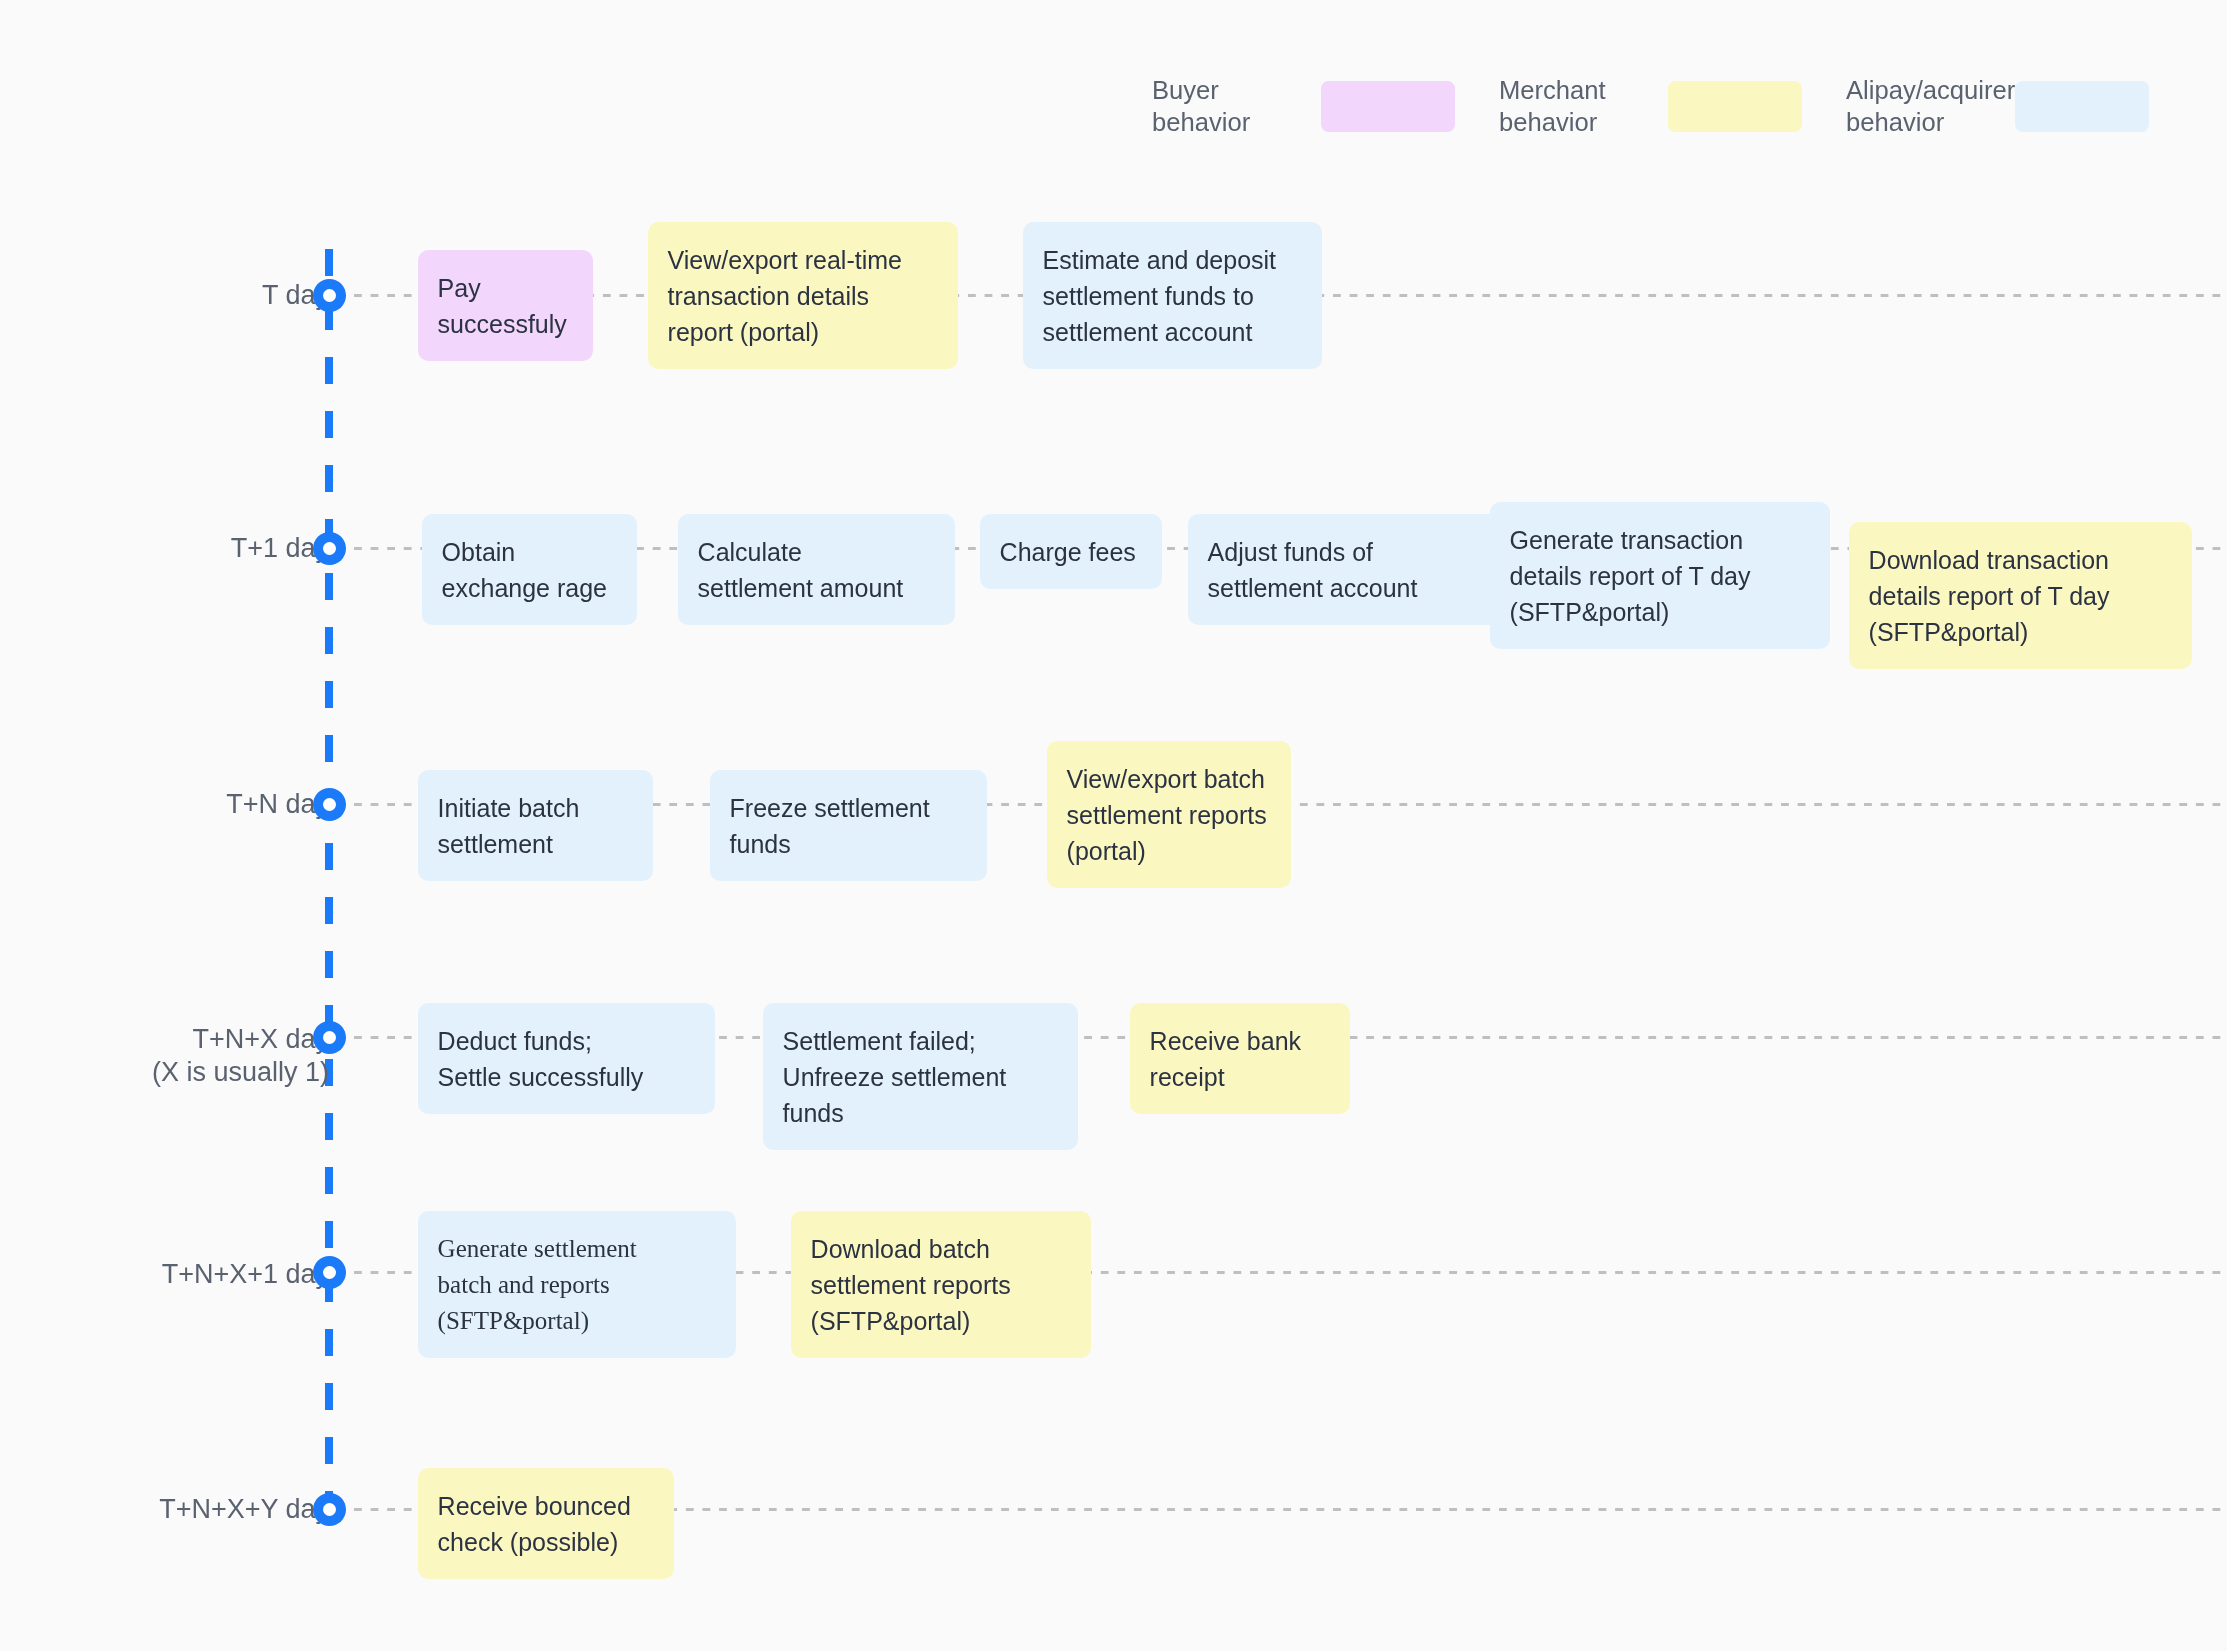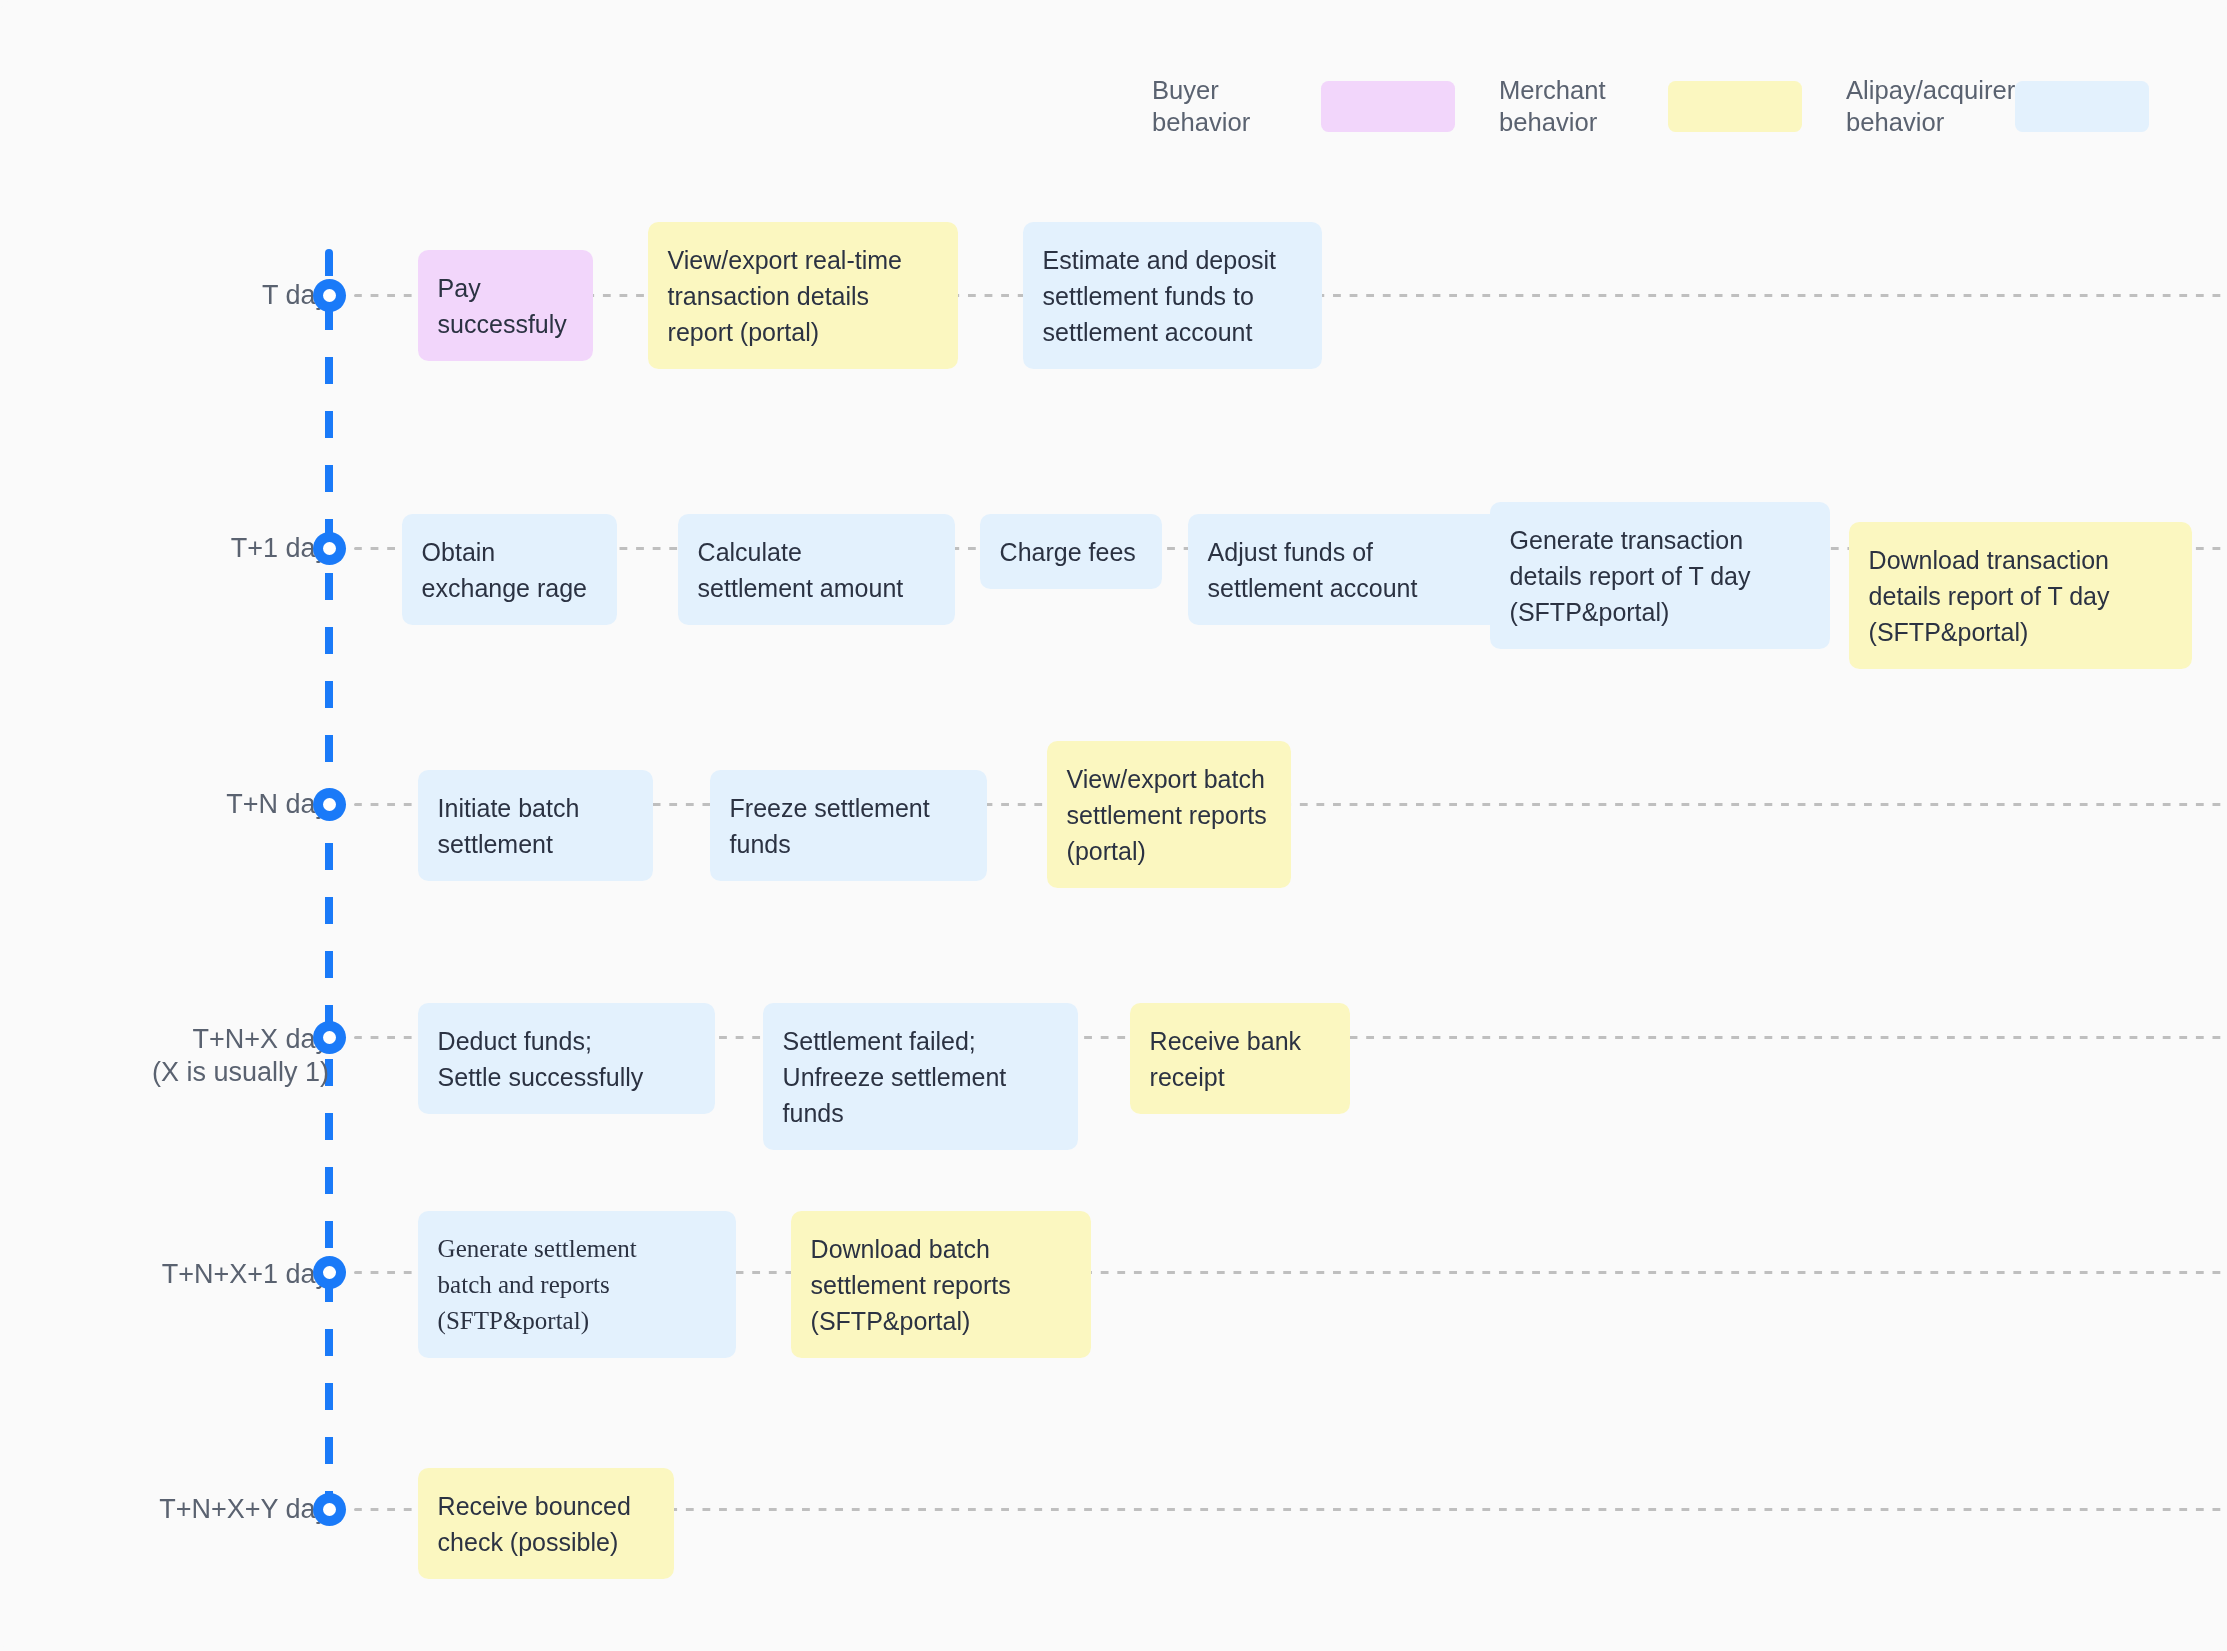--- a/index.html
+++ b/index.html
@@ -1,16 +1,16 @@
 <!DOCTYPE html>
 <html style="font-size:12px"><head>
 <meta charset="utf-8">
 <title>Settlement Timeline</title>
 <style>
-  * { box-sizing: border-box; margin: 0; padding: 0; border-radius: 14px; }
+  * { box-sizing: border-box; margin: 0; padding: 0; }
 
   html, body {
     width: 2227px;
     height: 1651px;
     background: #fafafa;
     font-family: "Liberation Sans", "DejaVu Sans", sans-serif;
     overflow: hidden;
   }
 
   #canvas {
@@ -168,21 +168,21 @@
     <div class="card c-acquirer" style="left:1023px; top:222px; width:299px;">Estimate and deposit
 settlement funds to
 settlement account</div>
   </div>
 
   <div class="row" style="top:0;">
     <div class="day-label" style="top:532px;">T+1 day</div>
     <div class="node" style="top:532px;"></div>
     <div class="connector" style="top:547px;"></div>
 
-    <div class="card c-acquirer" style="left:402px; top:514px; width:215px;">Obtain
+    <div class="card c-acquirer" style="left:422px; top:514px; width:215px;">Obtain
 exchange rage</div>
     <div class="card c-acquirer" style="left:678px; top:514px; width:277px;">Calculate
 settlement amount</div>
     <div class="card c-acquirer" style="left:980px; top:514px; width:182px;">Charge fees</div>
     <div class="card c-acquirer" style="left:1188px; top:514px; width:312px;">Adjust funds of
 settlement account</div>
     <div class="card c-acquirer" style="left:1490px; top:502px; width:340px;">Generate transaction
 details report of T day
 (SFTP&amp;portal)</div>
     <div class="card c-merchant" style="left:1849px; top:522px; width:343px;">Download transaction

